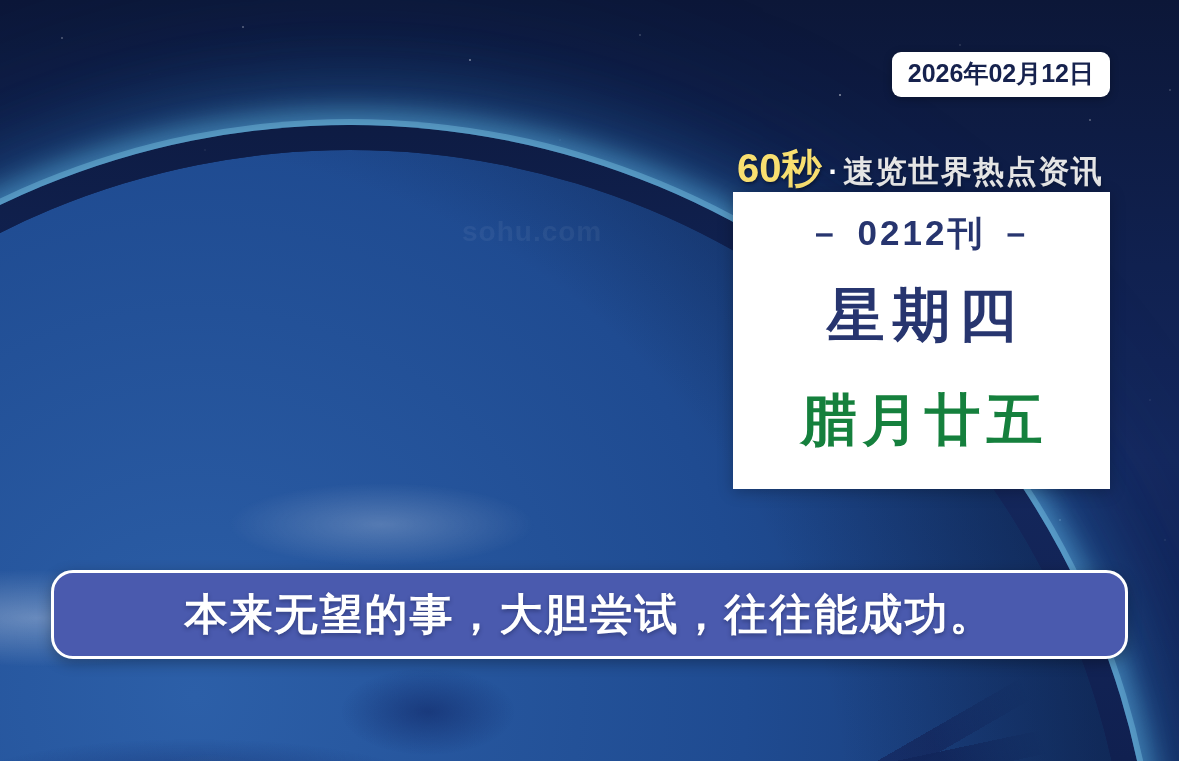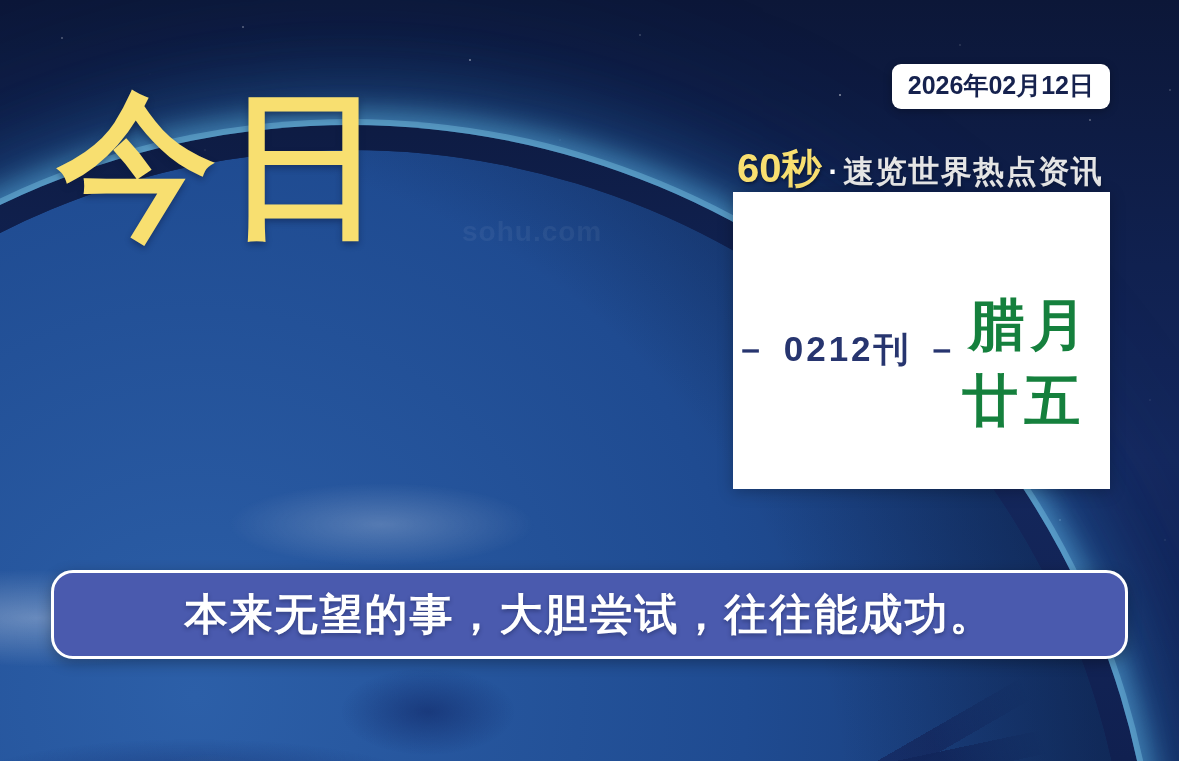--- a/index.html
+++ b/index.html
@@ -163,21 +163,21 @@
     font-size: 28px;
     font-weight: 700;
     color: rgba(255,255,255,0.055);
     letter-spacing: 1px;
     user-select: none;
   }
 
   
   .date-pill {
     position: absolute;
-    right: 69px; top: 64px;
+    right: 69px; top: 52px;
     background: #FFFFFF;
     color: #16224e;
     font-size: 25px;
     font-weight: 700;
     padding: 5px 16px 7px;
     border-radius: 9px;
     letter-spacing: 0px;
     box-shadow: 0 2px 8px rgba(0,0,0,0.28);
     white-space: nowrap;
   }
@@ -211,21 +211,21 @@
     text-shadow: 1px 2px 3px rgba(8,18,45,0.6);
   }
 
   
   .info-card {
     position: absolute;
     left: 733px; top: 192px;
     width: 377px; height: 297px;
     background: #FFFFFF;
     display: flex;
-    flex-direction: row;
+    flex-direction: column;
     align-items: center;
     justify-content: flex-start;
     padding-top: 18px;
     box-shadow: 0 3px 14px rgba(0,0,0,0.25);
   }
   .issue {
     color: #27356F;
     font-size: 35px;
     font-weight: 700;
     letter-spacing: 3px;
@@ -283,33 +283,33 @@
     <div class="earth-body"></div>
     <div class="land"></div>
     <div class="seas"></div>
     <div class="clouds"></div>
     <div class="limb-shade"></div>
   </div>
 
   <div class="watermark">sohu.com</div>
 
   <div class="title-block">
-    <span class="title-line title-jinri">今日</span>
   </div>
 
   <div class="date-pill">2026年02月12日</div>
 
   <div class="tagline">
     <span class="tag-60">60秒</span>
     <span class="tag-dot">·</span>
     <span class="tag-rest">速览世界热点资讯</span>
   </div>
 
   <div class="info-card">
     <div class="issue">－ 0212刊 －</div>
+    <div class="weekday">星期四</div>
     <div class="lunar">腊月廿五</div>
   </div>
 
   <div class="quote-banner">
     <div class="quote-text">本来无望的事，大胆尝试，往往能成功。</div>
   </div>
 
 </div>
 
 </body></html>

